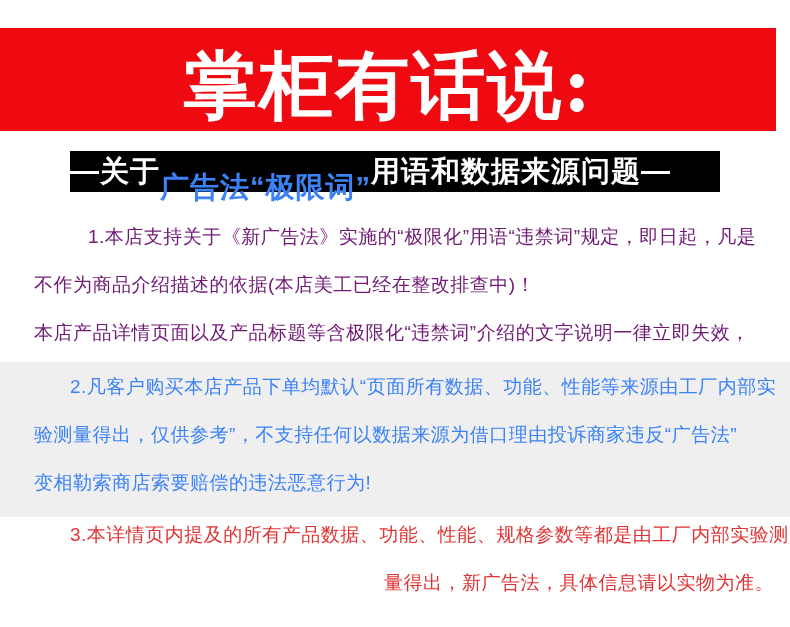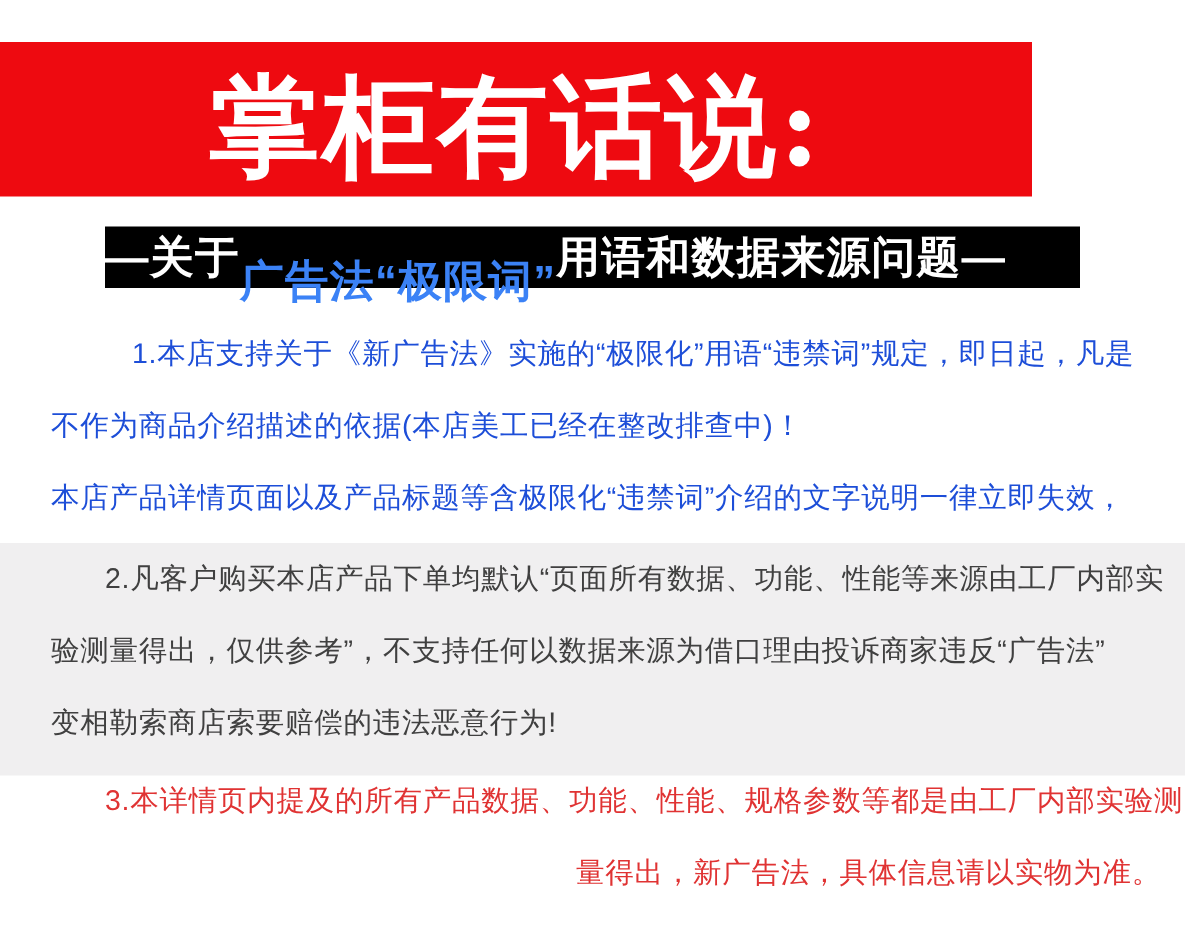--- a/index.html
+++ b/index.html
@@ -7,21 +7,21 @@
     width: 790px; height: 627px;
     background: #ffffff;
     font-family: "Liberation Sans", sans-serif;
     overflow: hidden;
   }
   .page { position: relative; width: 790px; height: 627px; background: #ffffff; }
 
   
   .banner {
     position: absolute; top: 28px; left: 0;
-    width: 688px; height: 103px;
+    width: 776px; height: 103px;
     background: #ee0a10;
     display: flex; align-items: center; justify-content: center;
   }
   .banner-title {
     font-family: "DejaVu Serif", "Liberation Serif", serif;
     font-weight: 900;
     font-size: 74px;
     line-height: 1;
     color: #ffffff;
     letter-spacing: 2px;
@@ -44,29 +44,29 @@
   .seg-yellow { color: #3b82f6; margin-top: 33px; }
 
   
   .para {
     position: absolute; left: 34px; width: 740px;
     font-size: 19px;
     line-height: 48px;
     letter-spacing: 0.5px;
   }
   .para .line { white-space: nowrap; }
-  .para1 { top: 213px; color: #1d4ed8; }
+  .para1 { top: 213px; color: #701a75; }
   .para1 .first { padding-left: 54px; }
 
   .gray-band {
     position: absolute; top: 362px; left: 0;
     width: 790px; height: 155px;
     background: #f0eff0;
   }
-  .para2 { top: 363px; color: #404040; }
+  .para2 { top: 363px; color: #3b82f6; }
   .para2 .first { padding-left: 36px; }
 
   .para3 { top: 511px; color: #e03333; text-align: right; }
   .para3 .first { padding-left: 36px; }
 </style>
 </head>
 <body>
 
 <div class="page">
 

